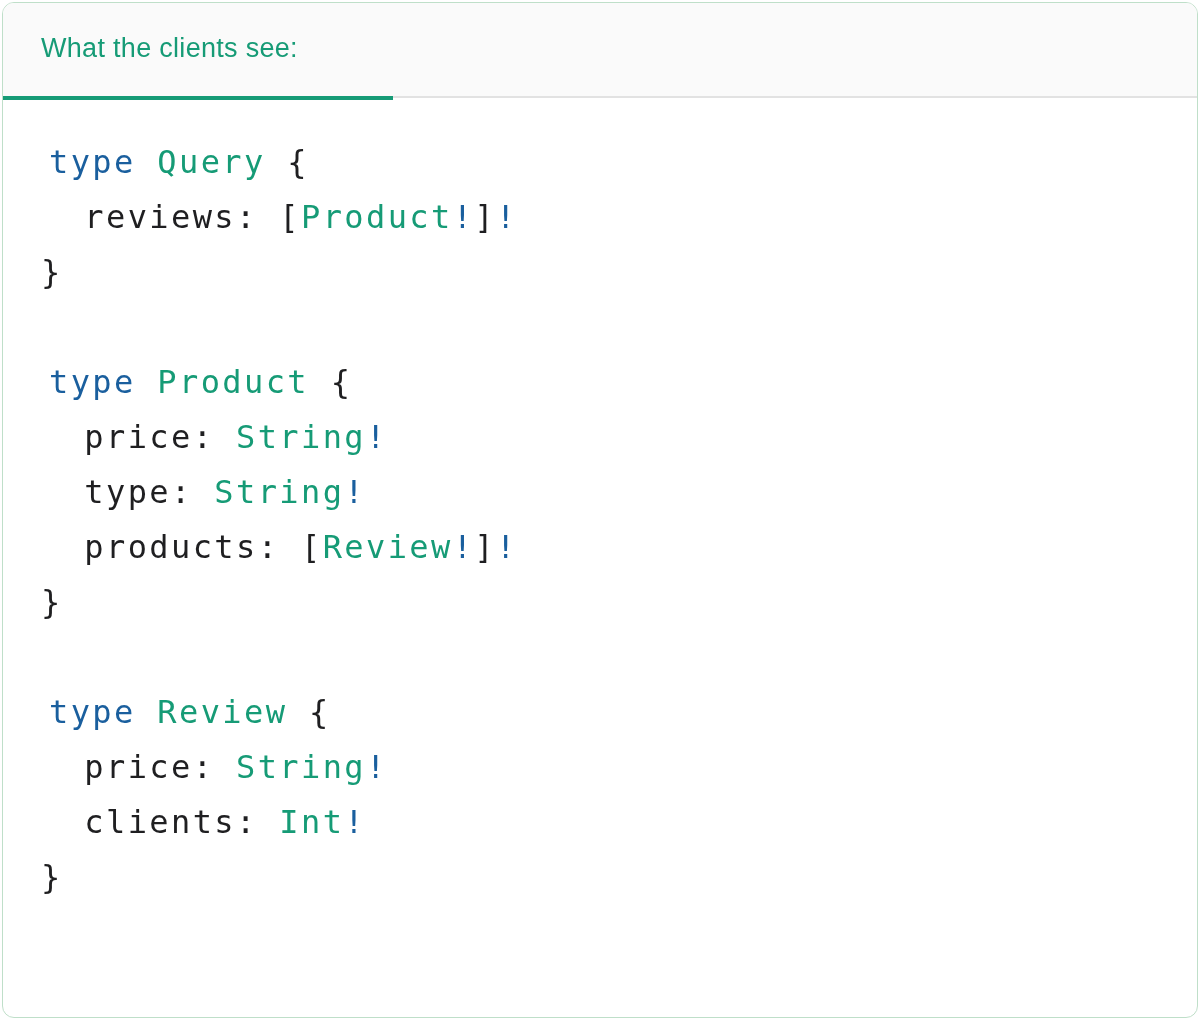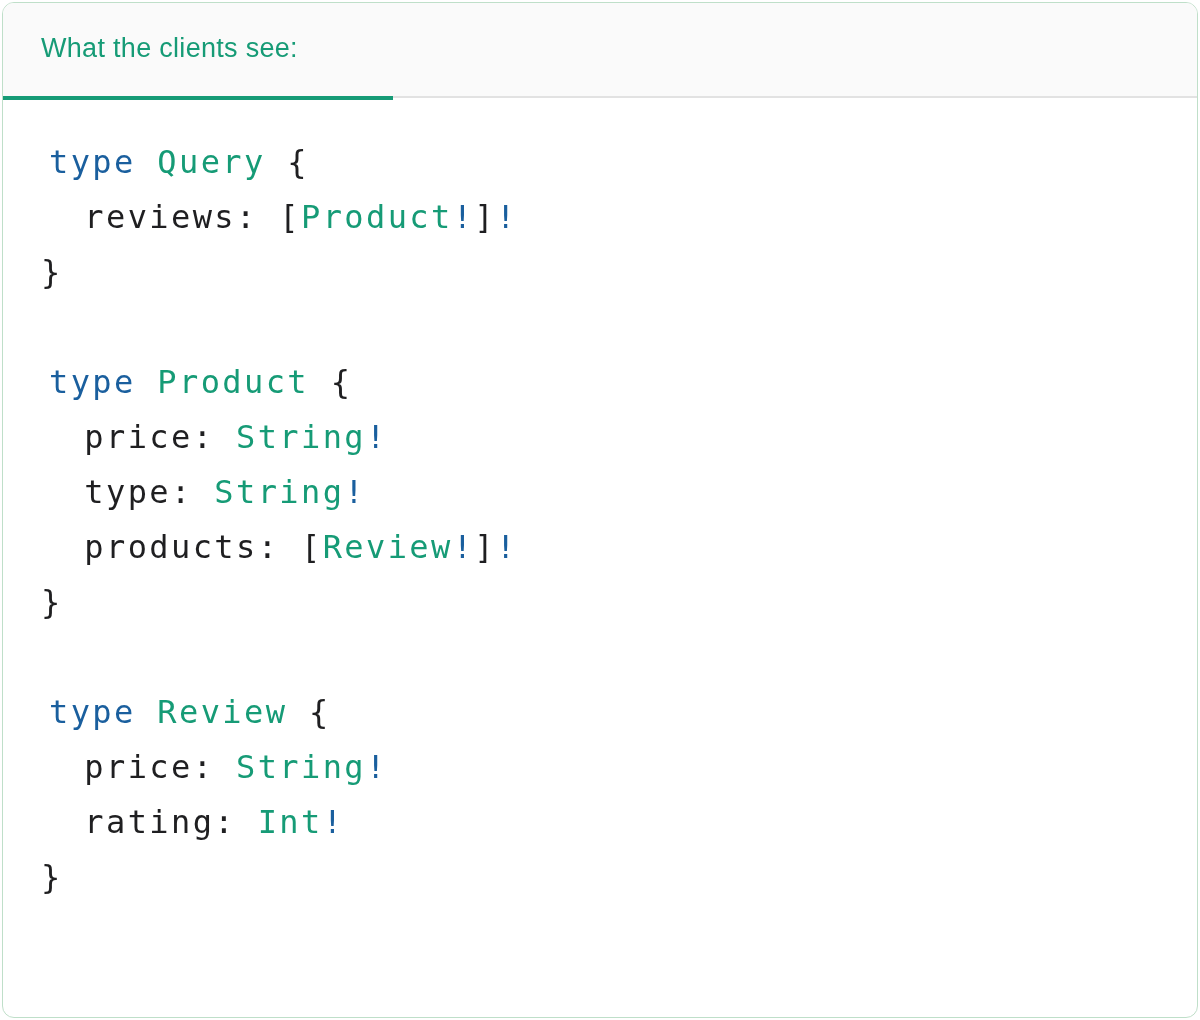--- a/index.html
+++ b/index.html
@@ -102,18 +102,18 @@
     <div class="line"><span class="pl">  products: [</span><span class="tn">Review</span><span class="bl">!</span><span class="pl">]</span><span class="bl">!</span></div>
 
     <div class="line"><span class="pl">}</span></div>
 
     <div class="line"></div>
 
     <div class="line"><span class="kw">type</span><span class="pl"> </span><span class="tn">Review</span><span class="pl"> {</span></div>
 
     <div class="line"><span class="pl">  price: </span><span class="tn">String</span><span class="bl">!</span></div>
 
-    <div class="line"><span class="pl">  rating: </span><span class="tn">Int</span><span class="bl">!</span></div>
+    <div class="line"><span class="pl">  clients: </span><span class="tn">Int</span><span class="bl">!</span></div>
 
     <div class="line"><span class="pl">}</span></div>
 
   </div>
 </div>
 
 </body></html>

